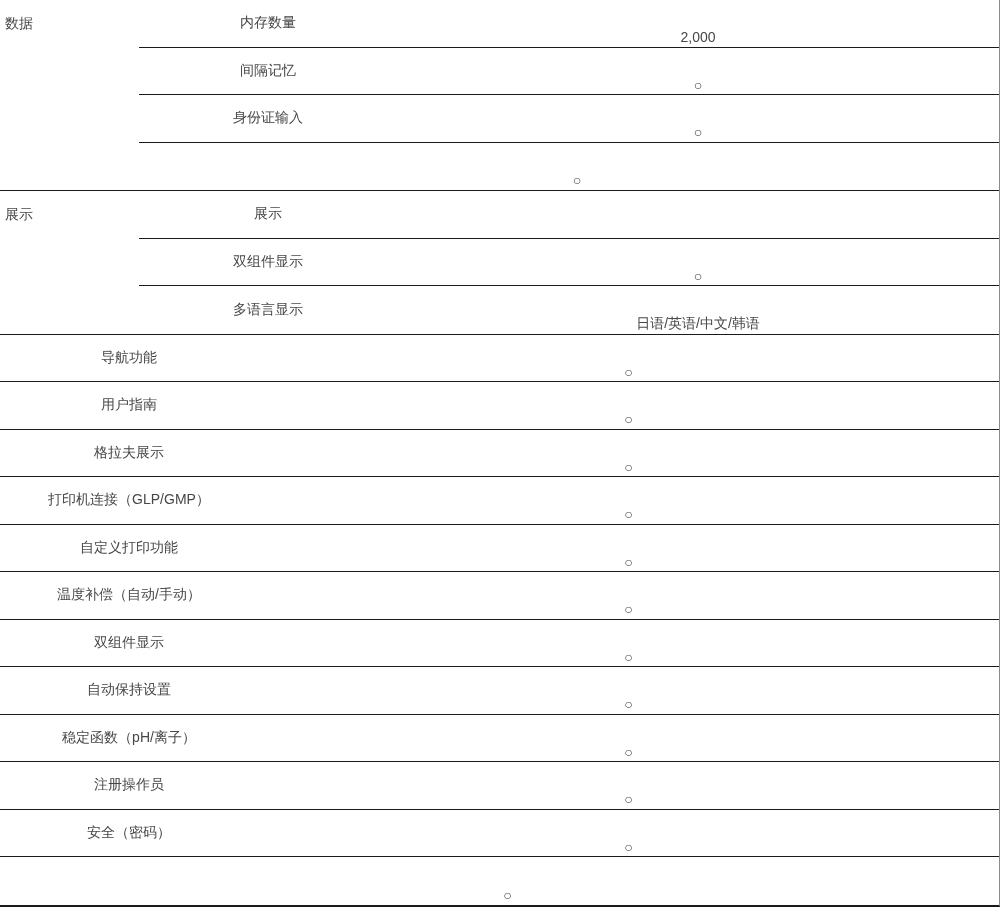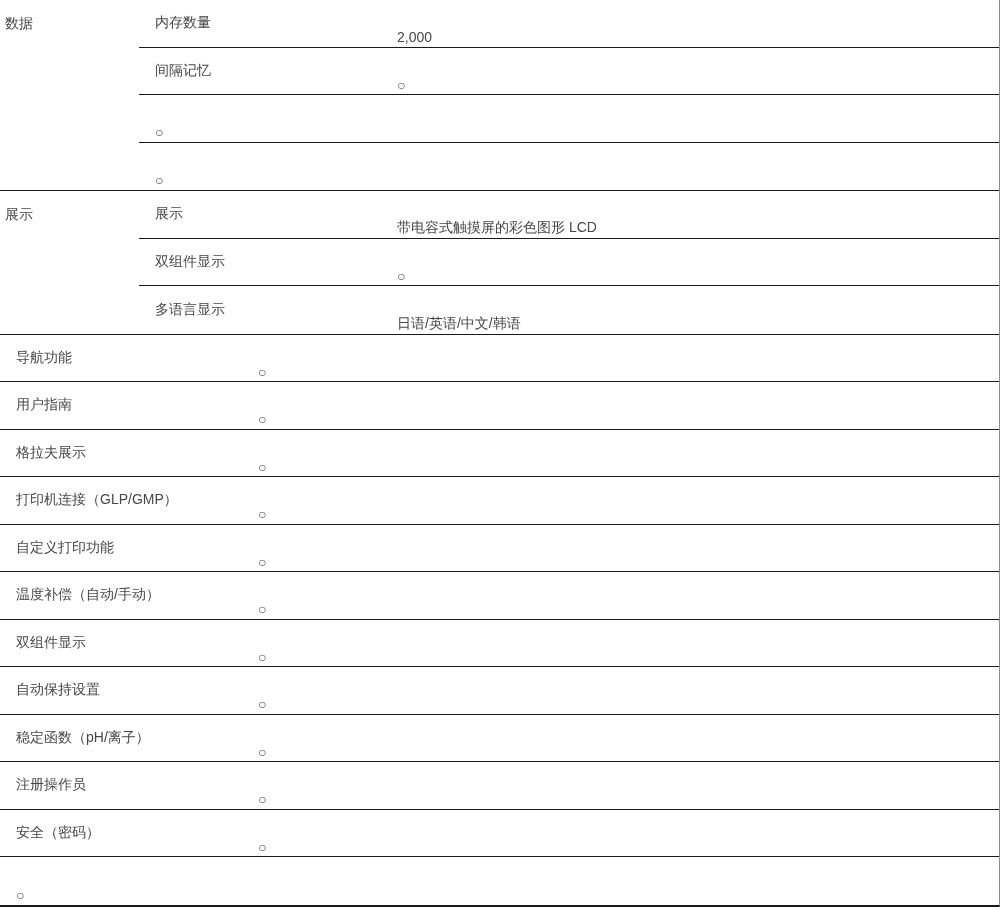--- a/index.html
+++ b/index.html
@@ -37,20 +37,21 @@
     display: block;
     line-height: 47.5px;
     font-size: 14px;
     color: #474747;
   }
   .rows {
     flex: 1 1 auto;
     display: flex;
     flex-direction: column;
     min-width: 0;
+    text-align: center;
   }
   .row {
     display: flex;
     align-items: center;
     height: 47.5px;
     box-sizing: border-box;
     border-bottom: 1px solid #1a1a1a;
   }
   .row:last-child {
     border-bottom: none;
@@ -88,37 +89,37 @@
     <div class="label-cell">内存数量</div>
     <div class="value-cell">2,000</div>
   </div>
 
   <div class="row">
     <div class="label-cell">间隔记忆</div>
     <div class="value-cell">○</div>
   </div>
 
   <div class="row">
+    <div class="label-cell">身份证输入</div>
     <div class="value-cell">○</div>
   </div>
 
   <div class="row">
     <div class="value-cell">○</div>
   </div>
 </div>
   </div>
 
   <div class="section">
     <div class="category-cell">
       <span class="category-label">展示</span>
     </div>
     <div class="rows">
   <div class="row">
     <div class="label-cell">展示</div>
-    <div class="value-cell">带电容式触摸屏的彩色图形 LCD</div>
   </div>
 
   <div class="row">
     <div class="label-cell">双组件显示</div>
     <div class="value-cell">○</div>
   </div>
 
   <div class="row">
     <div class="label-cell">多语言显示</div>
     <div class="value-cell">日语/英语/中文/韩语</div>

